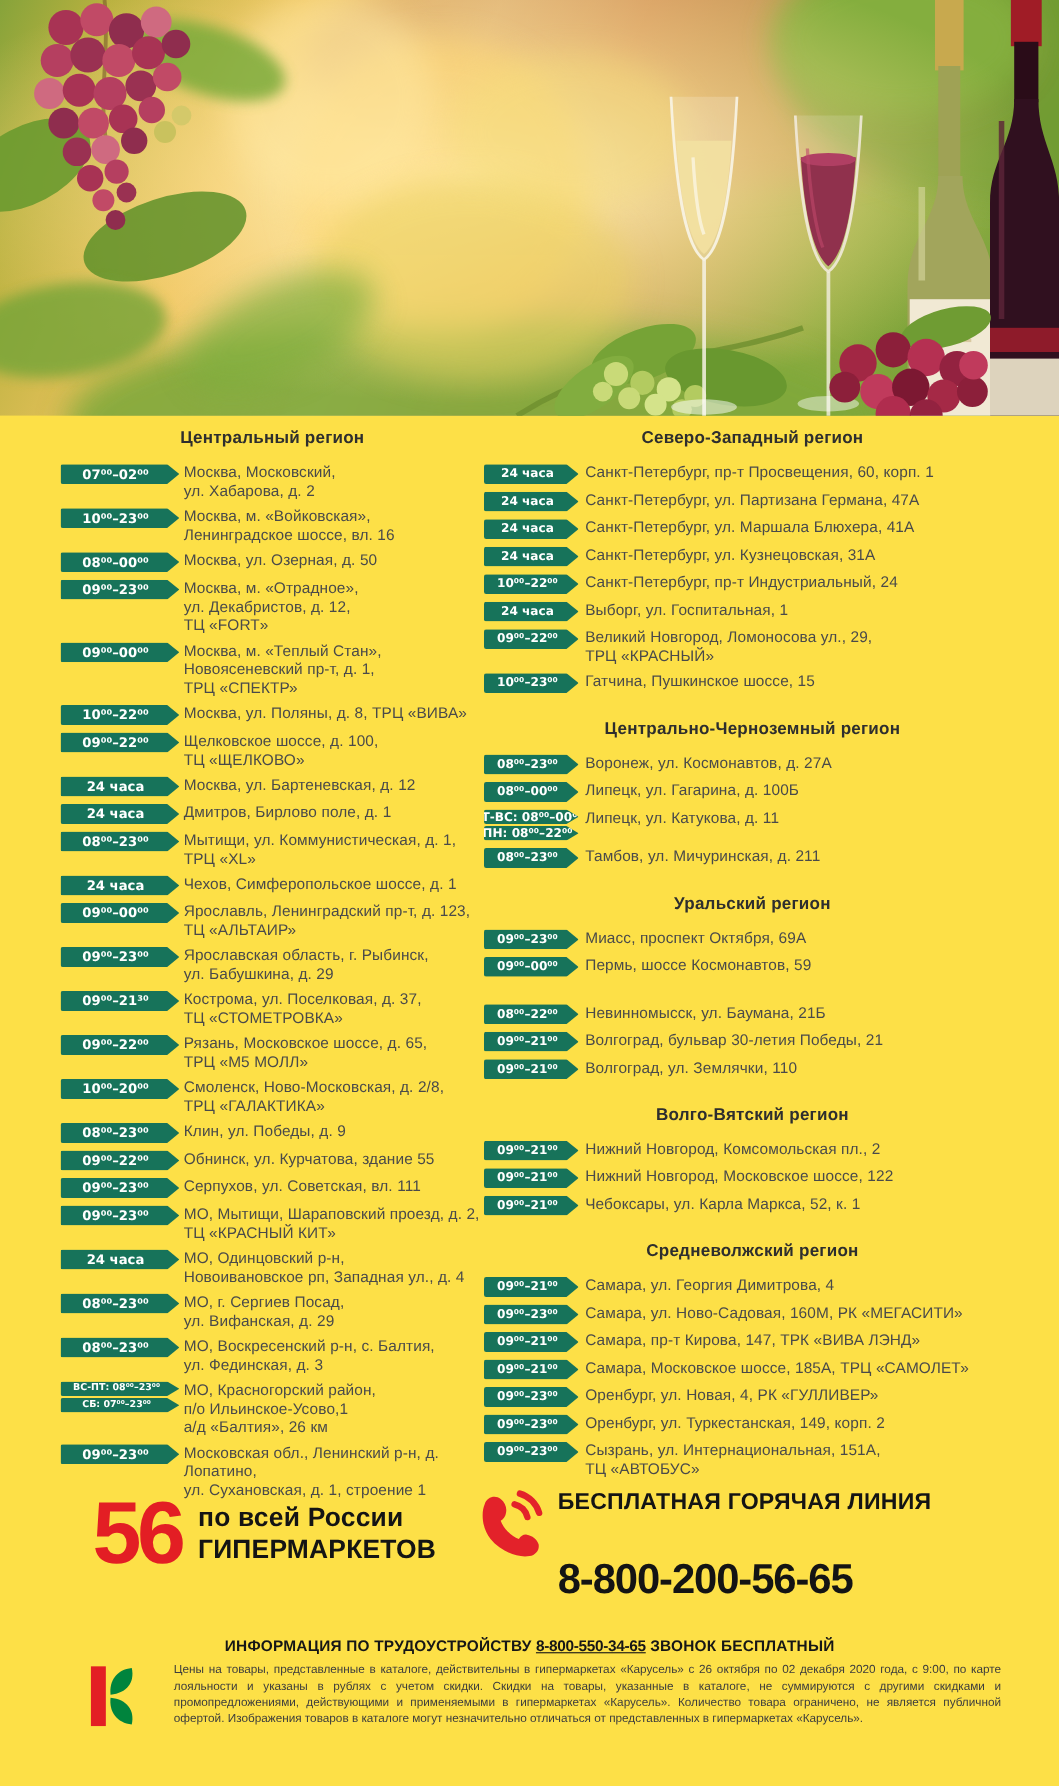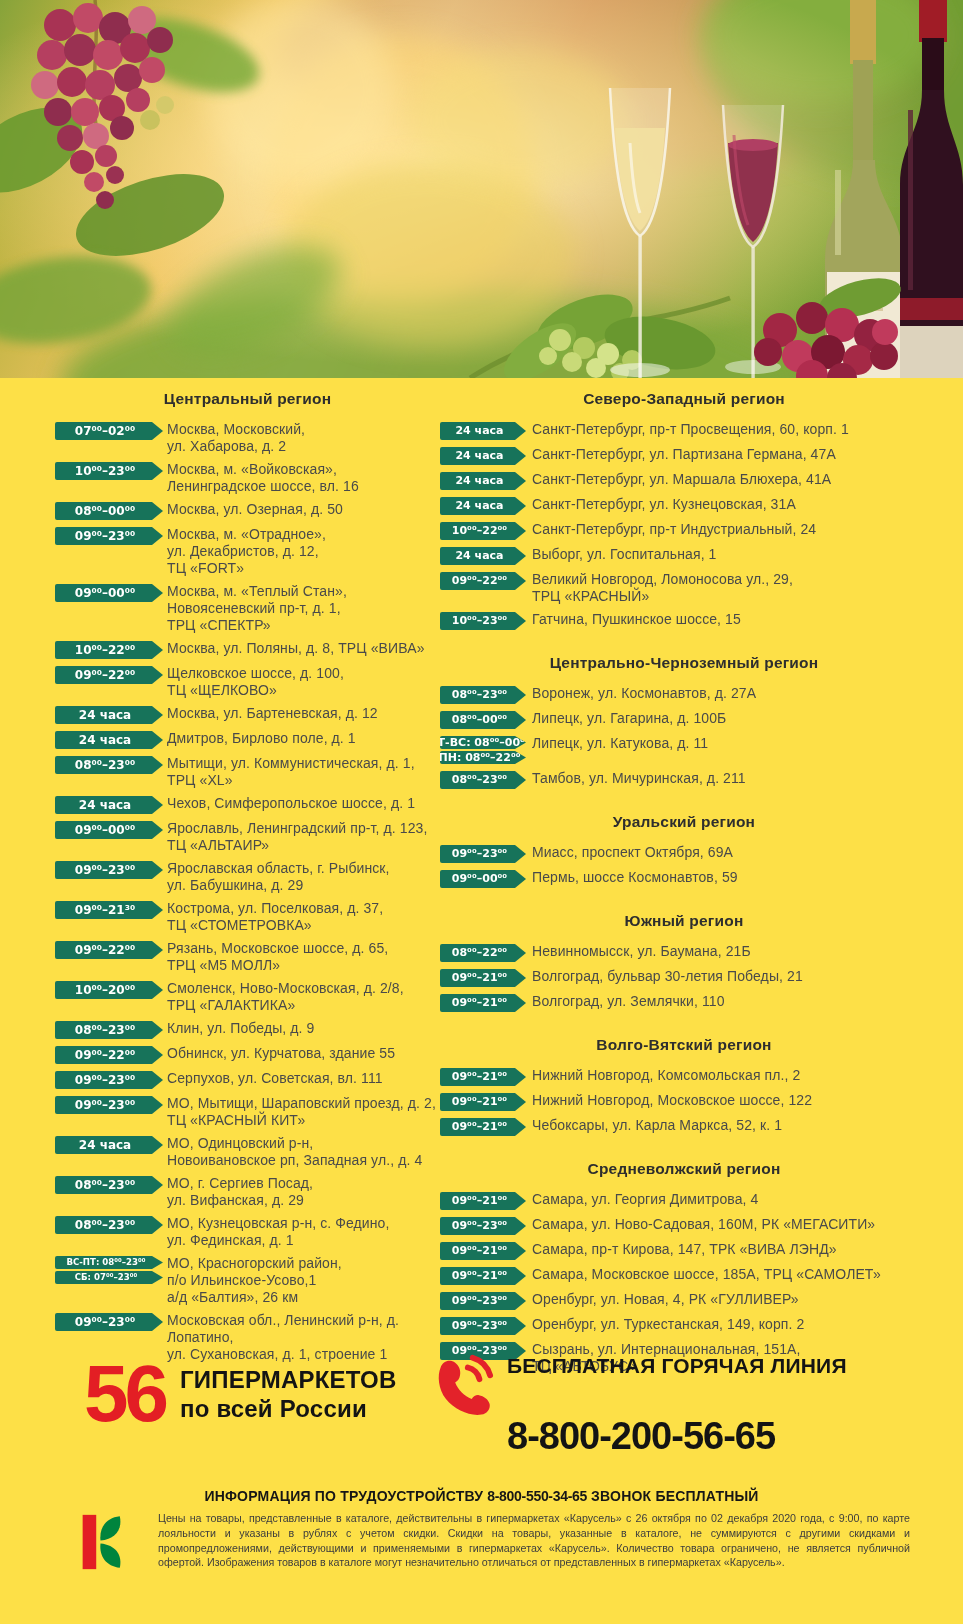--- a/index.html
+++ b/index.html
@@ -30,21 +30,21 @@
   
   .stat{position:absolute;left:84px;top:1356px;display:flex;gap:15px;align-items:flex-start;}
   .stat-num{font-size:80px;line-height:76px;font-weight:800;color:#e31e24;letter-spacing:-4px;}
   .stat-text{padding-top:9px;font-weight:800;color:#141414;font-size:24px;line-height:29px;letter-spacing:.2px;}
   .hotline{position:absolute;left:428px;top:1352px;display:flex;gap:13px;align-items:flex-start;}
   .hotline-text{padding-top:2px;}
   .hotline-label{font-size:21px;font-weight:800;color:#141414;letter-spacing:.2px;}
   .hotline-number{font-size:38px;font-weight:800;color:#141414;letter-spacing:-1px;line-height:44px;margin-top:36px;}
   .employment{position:absolute;left:0;right:0;top:1488px;text-align:center;
               font-size:14px;font-weight:700;color:#161616;letter-spacing:.2px;}
-  .employment .emp-num{font-weight:800;letter-spacing:-.3px;}
+  .employment .emp-num{font-weight:800;letter-spacing:-.3px;text-decoration:underline;}
   .logo{position:absolute;left:82px;top:1512px;width:47px;height:60px;}
   .legal{position:absolute;left:158px;top:1511px;width:752px;font-size:10.7px;
          line-height:14.8px;color:#3d3d3d;text-align:justify;}
 </style>
 </head>
 <body>
 
 <div class="page">
 
   <div class="hero">
@@ -392,22 +392,22 @@
           <div class="addr">
             <div class="addr-line">МО, г. Сергиев Посад,</div>
             <div class="addr-line">ул. Вифанская, д. 29</div>
           </div>
         </div>
         <div class="entry">
           <div class="badges">
             <span class="badge">08⁰⁰–23⁰⁰</span>
           </div>
           <div class="addr">
-            <div class="addr-line">МО, Кузнецовская р-н, с. Федино,</div>
-            <div class="addr-line">ул. Фединская, д. 1</div>
+            <div class="addr-line">МО, Воскресенский р-н, с. Балтия,</div>
+            <div class="addr-line">ул. Фединская, д. 3</div>
           </div>
         </div>
         <div class="entry">
           <div class="badges">
             <span class="badge small">ВС-ПТ: 08⁰⁰–23⁰⁰</span>
             <span class="badge small">СБ: 07⁰⁰–23⁰⁰</span>
           </div>
           <div class="addr">
             <div class="addr-line">МО, Красногорский район,</div>
             <div class="addr-line">п/о Ильинское-Усово,1</div>
@@ -544,21 +544,20 @@
         <div class="entry">
           <div class="badges">
             <span class="badge">09⁰⁰–00⁰⁰</span>
           </div>
           <div class="addr">
             <div class="addr-line">Пермь, шоссе Космонавтов, 59</div>
           </div>
         </div>
       </div>
       <div class="section">
-        <div class="region-title">Южный регион</div>
         <div class="entry">
           <div class="badges">
             <span class="badge">08⁰⁰–22⁰⁰</span>
           </div>
           <div class="addr">
             <div class="addr-line">Невинномысск, ул. Баумана, 21Б</div>
           </div>
         </div>
         <div class="entry">
           <div class="badges">
@@ -662,22 +661,22 @@
             <div class="addr-line">Сызрань, ул. Интернациональная, 151А,</div>
             <div class="addr-line">ТЦ «АВТОБУС»</div>
           </div>
         </div>
       </div>
     </div>
 
   <div class="stat">
     <div class="stat-num">56</div>
     <div class="stat-text">
+      <div>по всей России</div>
       <div>ГИПЕРМАРКЕТОВ</div>
-      <div>по всей России</div>
     </div>
   </div>
 
   <div class="hotline">
     <svg width="66" height="66" viewBox="0 0 68 68" aria-hidden="true">
       <path d="M13 16 C15 9 23 7 28 11 C32 14 34 19 33 24 C32.5 27.5 31 29.5 28 31.5 C31 39 37.5 45.5 45 48.5 C47 45.5 49.5 44 52.5 44.5 C57.5 45.5 62 48.5 63.5 53.5 C64.5 58.5 61 63.5 55 64.5 C43 66.5 27.5 59.5 18.5 48.5 C10.5 38.5 9.5 24 13 16 Z" fill="#e3222a"></path>
       <path d="M41 16 A16 16 0 0 1 53 28" stroke="#e3222a" stroke-width="6" fill="none" stroke-linecap="round"></path>
       <path d="M46 6 A27 27 0 0 1 64 24" stroke="#e3222a" stroke-width="6" fill="none" stroke-linecap="round"></path>
     </svg>
     <div class="hotline-text">

